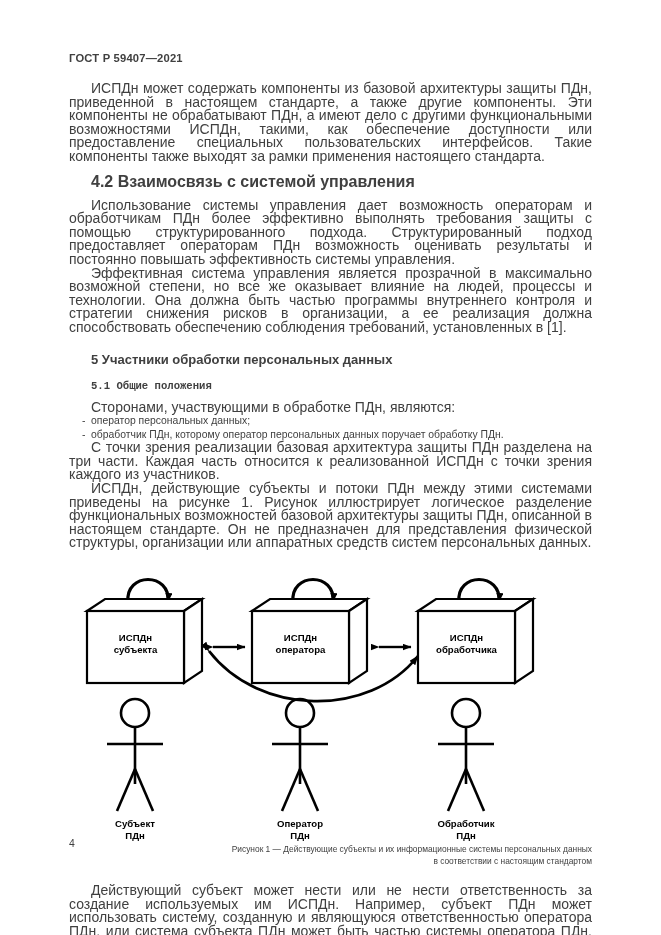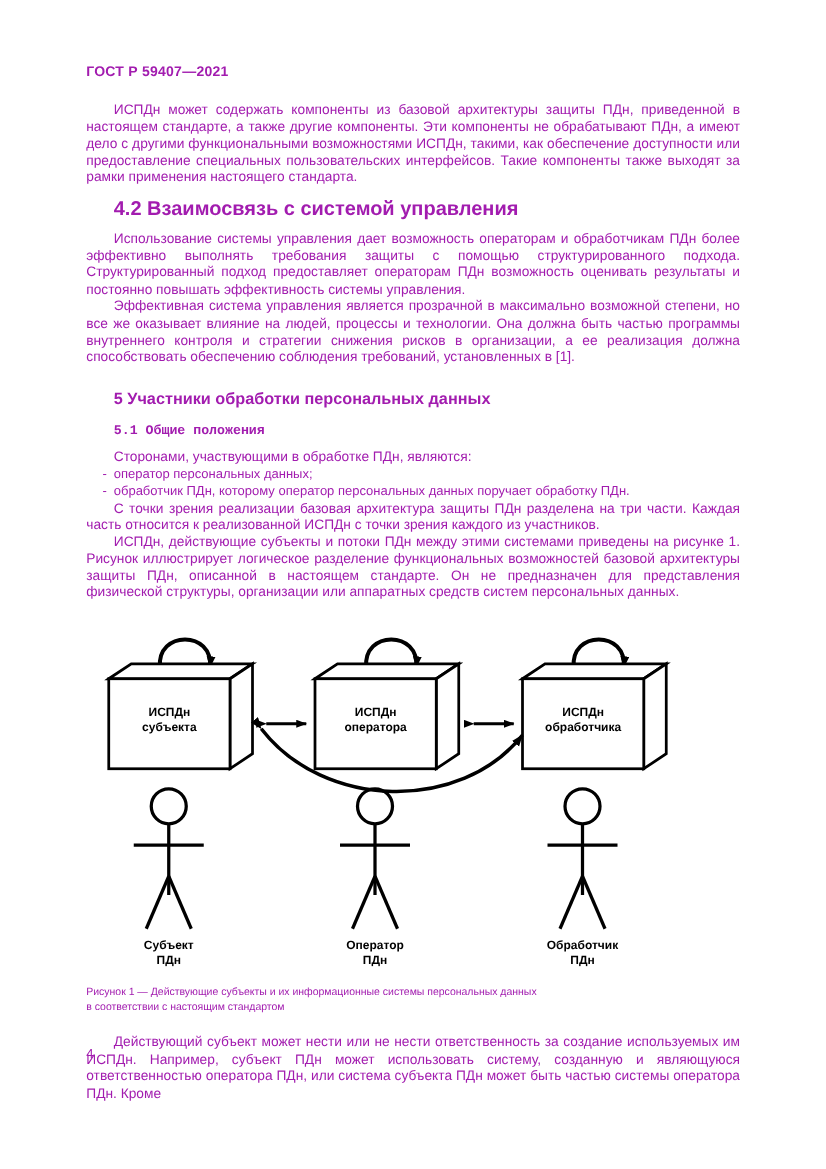--- a/index.html
+++ b/index.html
@@ -6,37 +6,37 @@
     margin: 0;
     padding: 0;
     background: #ffffff;
   }
   .page {
     position: relative;
     width: 661px;
     height: 935px;
     background: #ffffff;
     font-family: "Liberation Sans", sans-serif;
-    color: #a21caf;
+    color: #404040;
     overflow: hidden;
   }
   .content {
     position: absolute;
     left: 69px;
     top: 52px;
     width: 523px;
   }
   .doc-header {
     font-size: 11.2px;
     font-weight: bold;
     letter-spacing: 0.2px;
     margin-bottom: 18px;
   }
   p.body-par {
-    font-size: 11px;
+    font-size: 14px;
     line-height: 13.6px;
     text-align: justify;
     text-indent: 22px;
     margin: 0 0 0 0;
     hyphens: manual;
   }
   .h2 {
     font-size: 16px;
     font-weight: bold;
     margin: 9px 0 8px 0;
@@ -72,22 +72,22 @@
     left: 13px;
   }
   .spacer-sm { height: 5px; }
   .figure-wrap {
     margin-top: 16px;
     width: 523px;
   }
   .figure-caption {
     font-size: 8.4px;
     line-height: 11.5px;
-    text-align: left;
-    margin-top: 15px;
+    text-align: right;
+    margin-top: 3px;
   }
   .page-number {
     position: absolute;
     left: 69px;
     top: 838px;
     font-size: 10.4px;
   }
   svg { display: block; }
 </style>
 </head>

